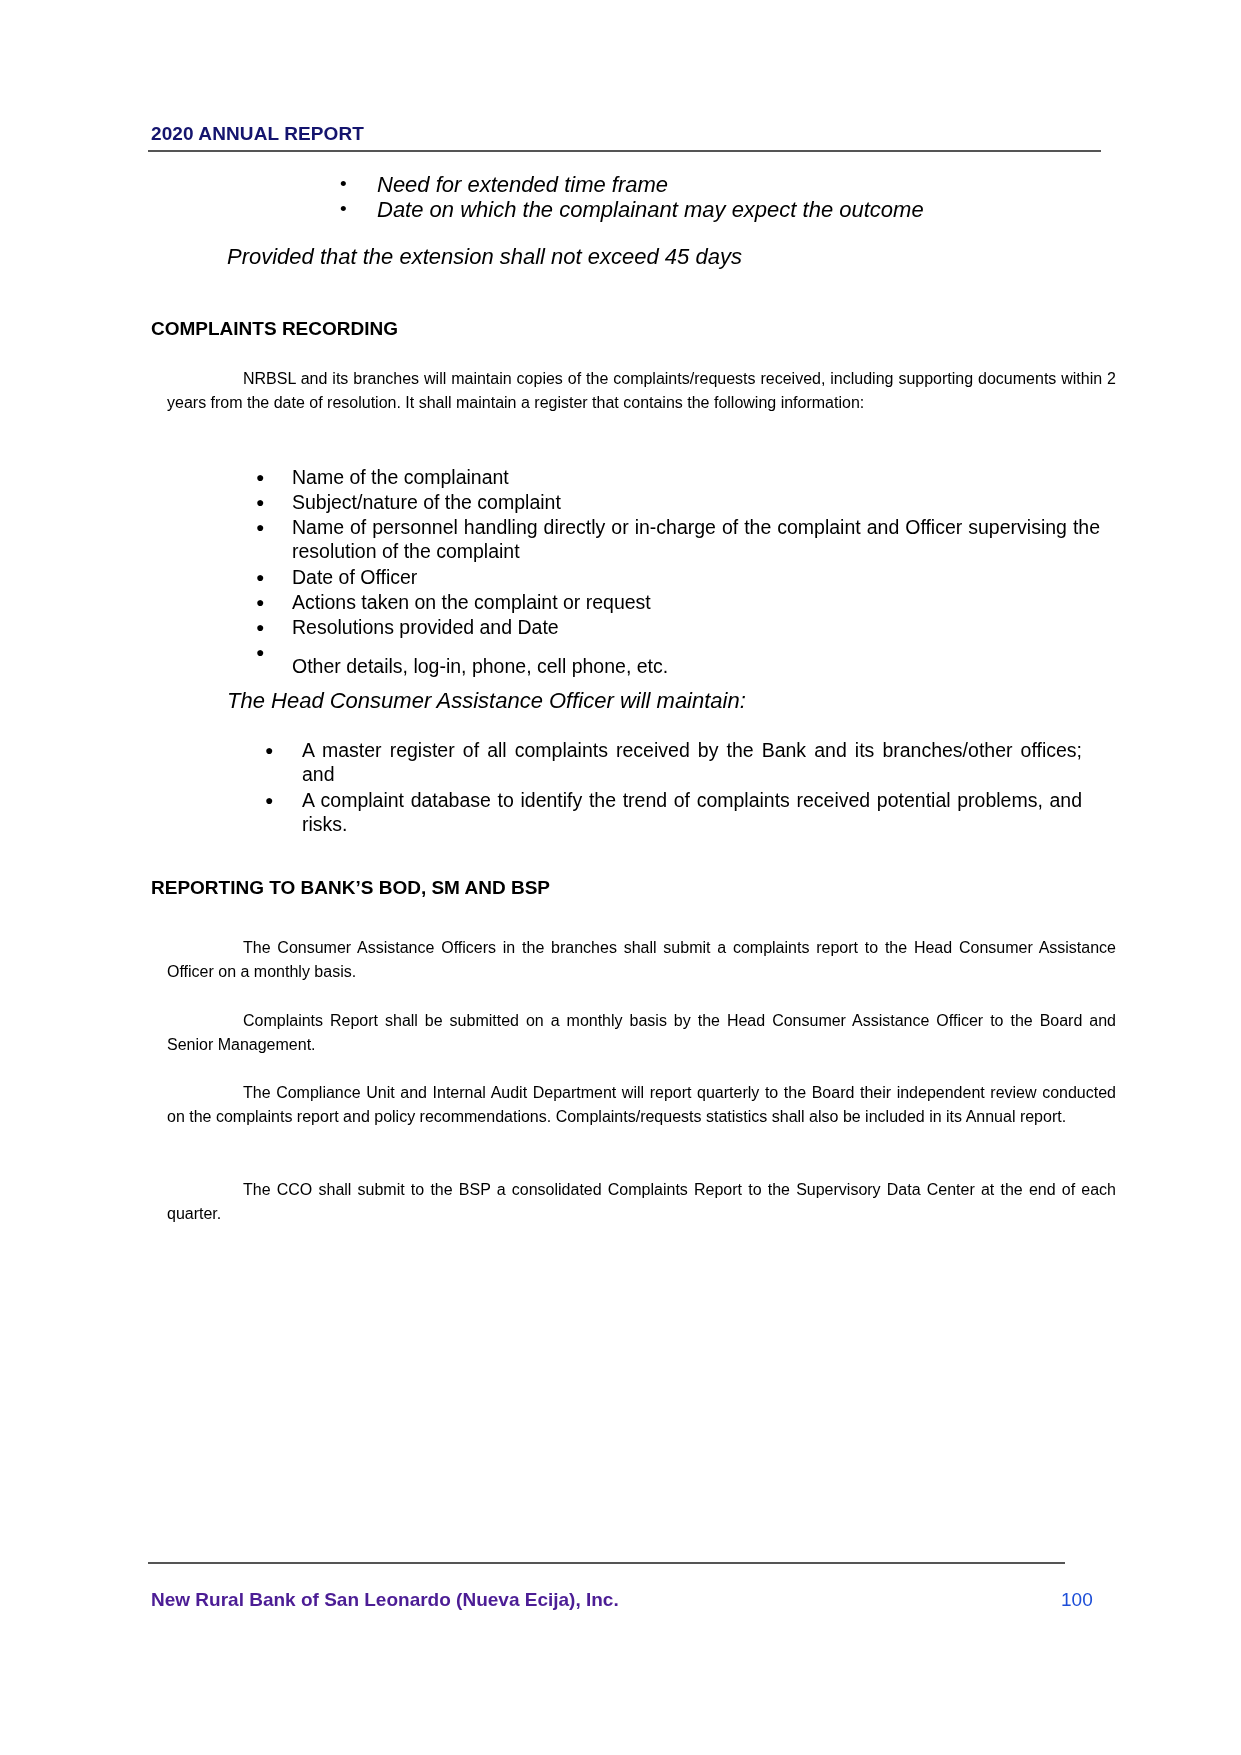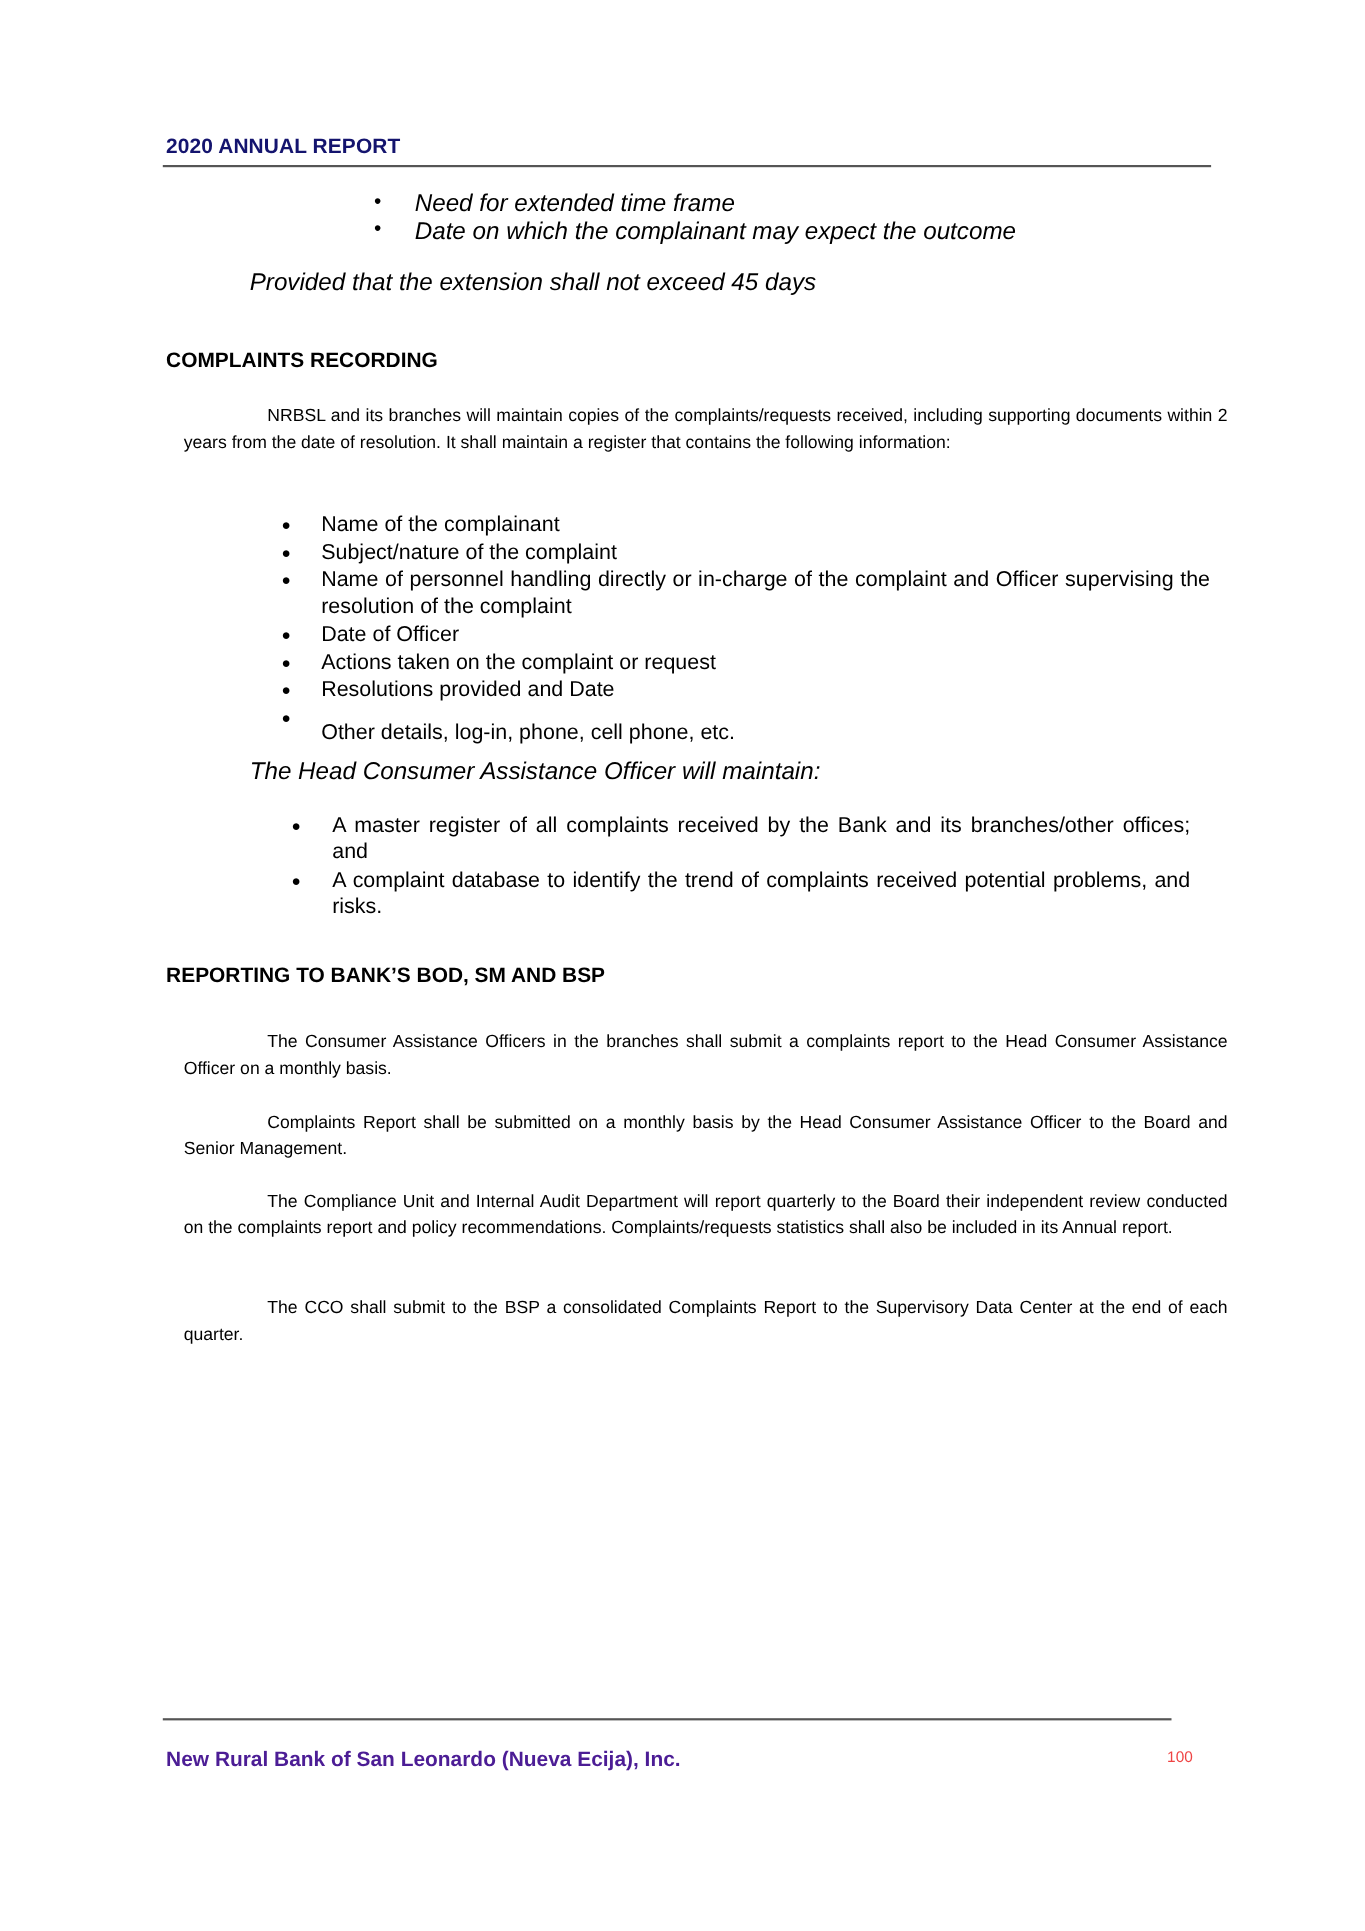--- a/index.html
+++ b/index.html
@@ -6,21 +6,21 @@
   body { width: 1241px; height: 1755px; position: relative; overflow: hidden;
          font-family: "Liberation Sans", sans-serif; color: #000; }
   .abs { position: absolute; }
   .hdr { left: 151px; top: 123px; font-size: 19px; font-weight: bold; color: #14146e;
          font-family: "Liberation Sans", sans-serif; letter-spacing: 0.1px; }
   .rule { background: #555; height: 2px; }
   .txt { font-size: 22px; line-height: 24px; font-style: italic; }
   .heading { font-size: 19px; font-weight: bold; left: 151px; }
   .bul { position: absolute; font-size: 19px; }
   .foot { left: 151px; top: 1589px; font-size: 19px; font-weight: bold; color: #4c1d95; }
-  .pnum { left: 1061px; top: 1589px; font-size: 14px; color: #ef4444; }
+  .pnum { left: 1061px; top: 1589px; font-size: 19px; color: #1d4ed8; }
   .para { position: absolute; left: 151px; width: 949px; font-size: 16px; line-height: 24.3px;
           text-align: justify; margin-left: 16px; }
   .para .indent { display: inline-block; width: 76px; }
   .li { position: absolute; font-size: 19.5px; line-height: 24.3px; text-align: justify; }
 </style>
 </head>
 <body>
 
 <div class="abs hdr">2020 ANNUAL REPORT</div>
 <div class="abs rule" style="left:148px; top:150px; width:953px;"></div>

